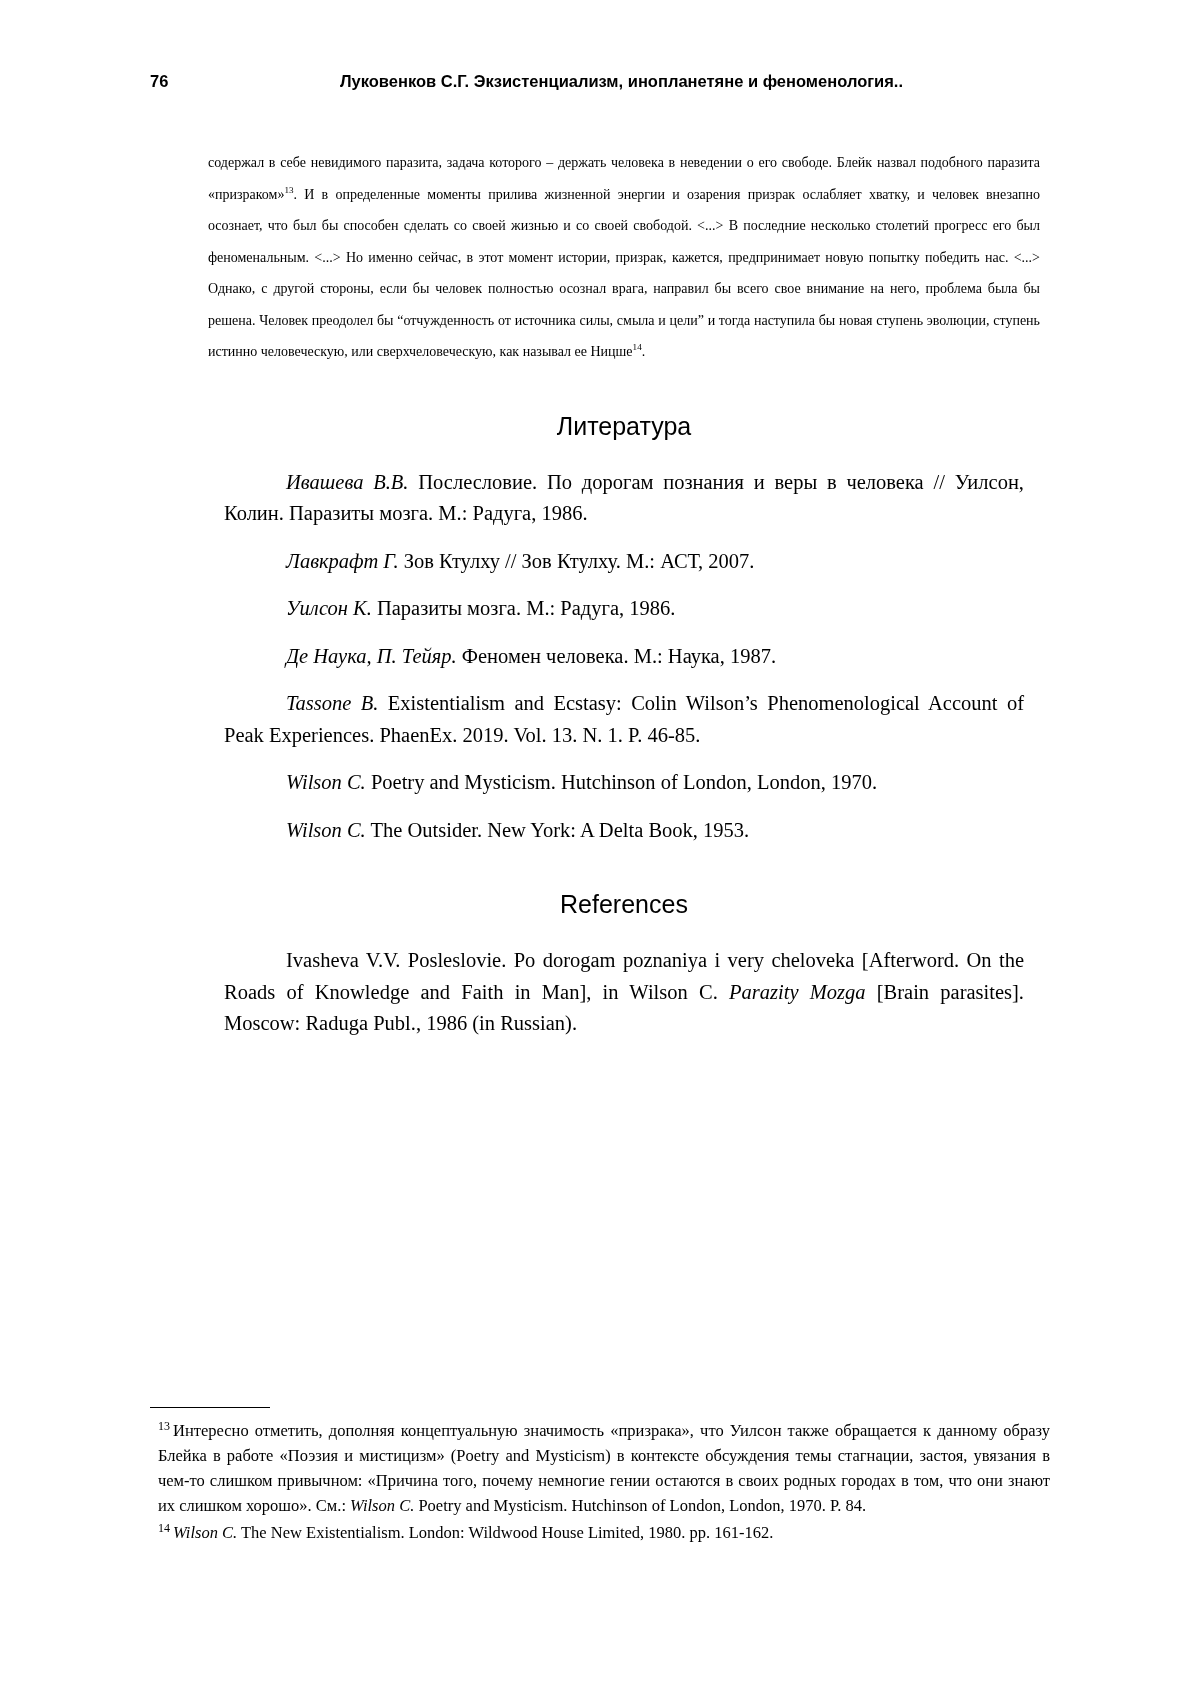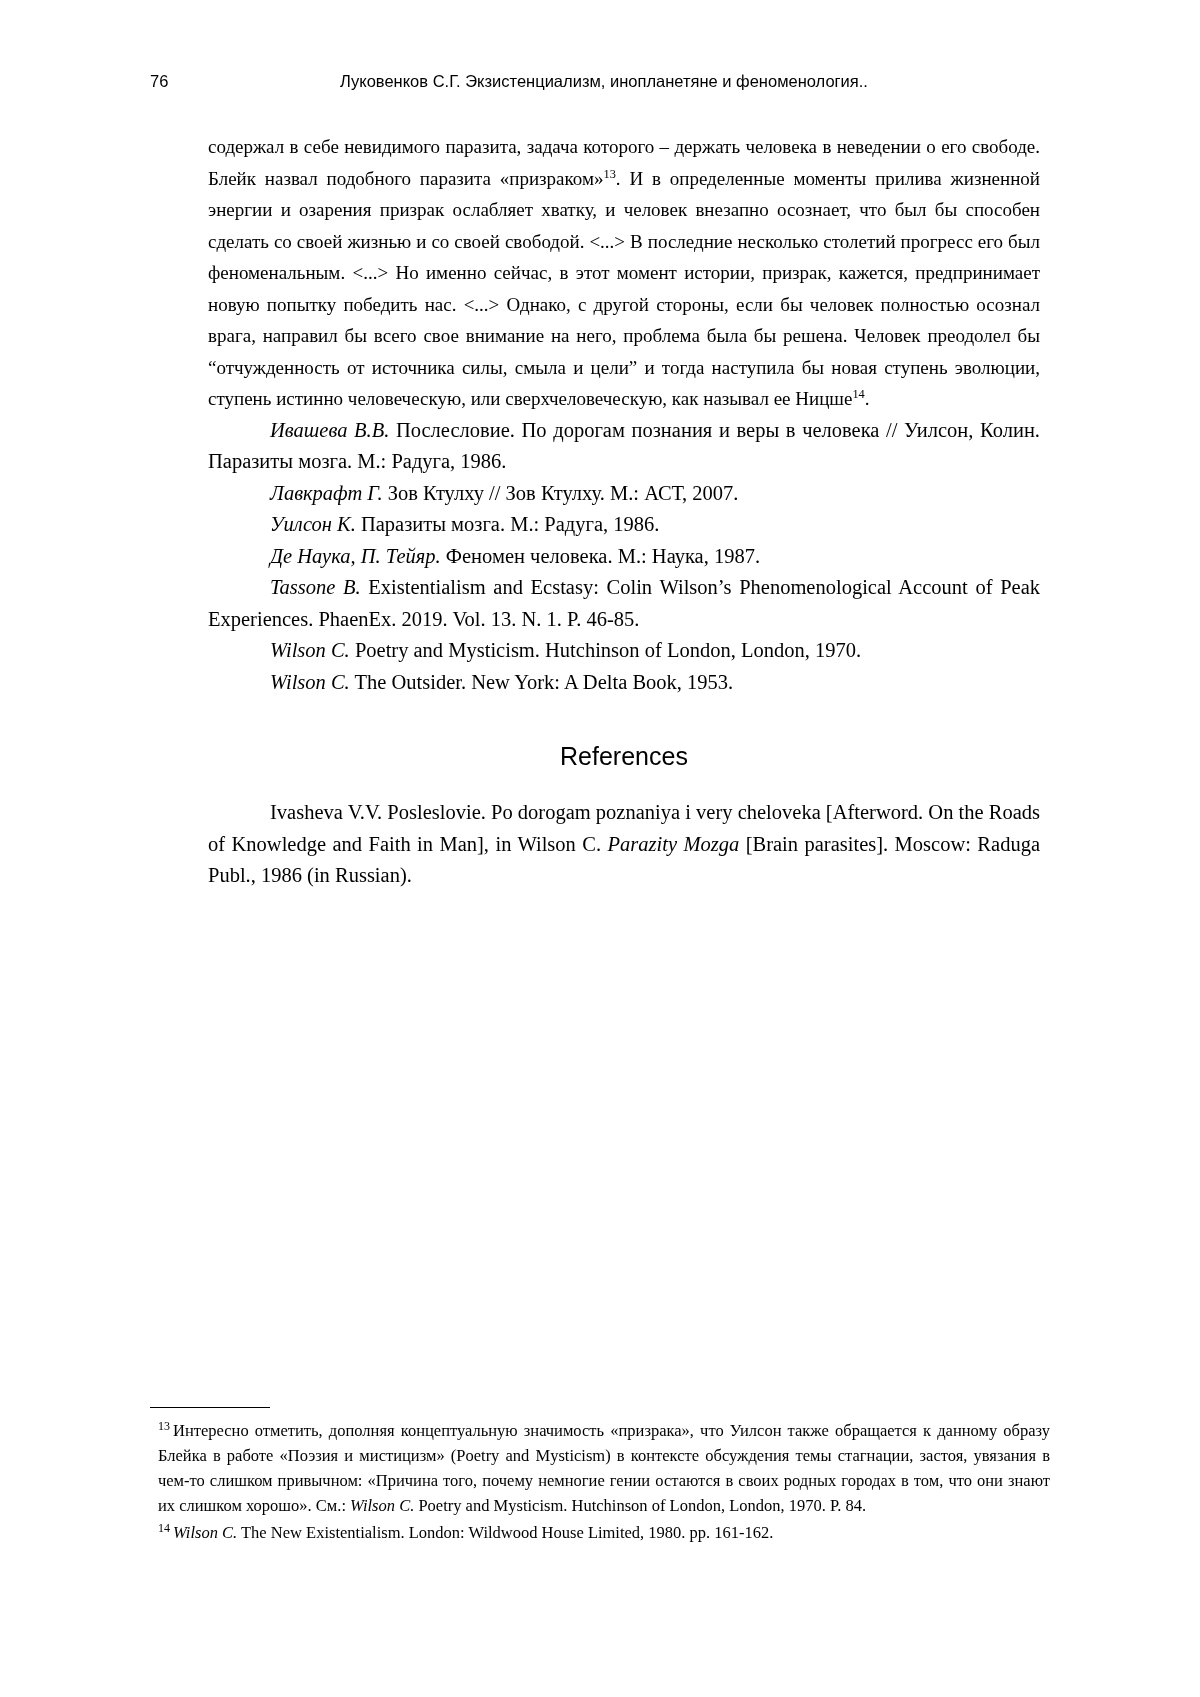--- a/index.html
+++ b/index.html
@@ -19,37 +19,37 @@
     left: 0; top: 0;
     width: 1200px;
     height: 1697px;
     box-sizing: border-box;
     padding: 72px 150px 60px 150px;
   }
   .runhead {
     display: flex;
     align-items: baseline;
     font-family: "Liberation Sans", sans-serif;
-    font-weight: normal;
+    font-weight: bold;
     font-size: 16.5px;
-    margin-bottom: 40px;
+    margin-bottom: 56px;
   }
   .runhead .folio {
     width: 190px;
     flex: none;
   }
   .runhead .title {
     flex: 1;
   }
   .body {
     padding: 0 10px 0 58px;
   }
   p.para {
     margin: 0;
-    font-size: 19px;
+    font-size: 14px;
     line-height: 31.5px;
     text-align: justify;
     text-justify: inter-word;
     text-indent: 0;
     hyphens: manual;
   }
   sup {
     font-size: 0.65em;
     vertical-align: super;
     line-height: 0;
@@ -59,21 +59,21 @@
     font-weight: normal;
     font-size: 25px;
     text-align: center;
     margin: 44px 0 26px 0;
   }
   .reflist {
     font-size: 20.5px;
     line-height: 31.5px;
   }
   .refitem {
-    margin: 0;
+    margin: 16px;
     text-align: justify;
     text-indent: 62px;
   }
   .it { font-style: italic; }
   .refblock-en .refitem { text-indent: 62px; }
   .footnotes {
     position: absolute;
     left: 150px;
     right: 150px;
     bottom: 150px;
@@ -104,20 +104,21 @@
 
   <div class="runhead">
     <span class="folio">76</span>
     <span class="title">Луковенков С.Г. Экзистенциализм, инопланетяне и феноменология..</span>
   </div>
 
   <div class="body">
 
     <p class="para"><span>содержал в себе невидимого паразита, задача которого – держать человека в неведении о его свободе. Блейк назвал подобного паразита «призраком»</span><sup>13</sup><span>. И в определенные моменты прилива жизненной энергии и озарения призрак ослабляет хватку, и человек внезапно осознает, что был бы способен сделать со своей жизнью и со своей свободой. &lt;...&gt; В последние несколько столетий прогресс его был феноменальным. &lt;...&gt; Но именно сейчас, в этот момент истории, призрак, кажется, предпринимает новую попытку победить нас. &lt;...&gt; Однако, с другой стороны, если бы человек полностью осознал врага, направил бы всего свое внимание на него, проблема была бы решена. Человек преодолел бы “отчужденность от источника силы, смыла и цели” и тогда наступила бы новая ступень эволюции, ступень истинно человеческую, или сверхчеловеческую, как называл ее Ницше</span><sup>14</sup><span>.</span></p>
 
+    <h2 class="section">Литература</h2>
 
     <div class="reflist">
       <p class="refitem"><span class="it">Ивашева В.В.</span><span> Послесловие. По дорогам познания и веры в человека // Уилсон, Колин. Паразиты мозга. М.: Радуга, 1986.</span></p>
       <p class="refitem"><span class="it">Лавкрафт Г.</span><span> Зов Ктулху // Зов Ктулху. М.: АСТ, 2007.</span></p>
       <p class="refitem"><span class="it">Уилсон К.</span><span> Паразиты мозга. М.: Радуга, 1986.</span></p>
       <p class="refitem"><span class="it">Де Наука, П. Тейяр.</span><span> Феномен человека. М.: Наука, 1987.</span></p>
       <p class="refitem"><span class="it">Tassone B.</span><span> Existentialism and Ecstasy: Colin Wilson’s Phenomenological Account of Peak Experiences. PhaenEx. 2019. Vol. 13. N. 1. P. 46-85.</span></p>
       <p class="refitem"><span class="it">Wilson C.</span><span> Poetry and Mysticism. Hutchinson of London, London, 1970.</span></p>
       <p class="refitem"><span class="it">Wilson C.</span><span> The Outsider. New York: A Delta Book, 1953.</span></p>
     </div>

